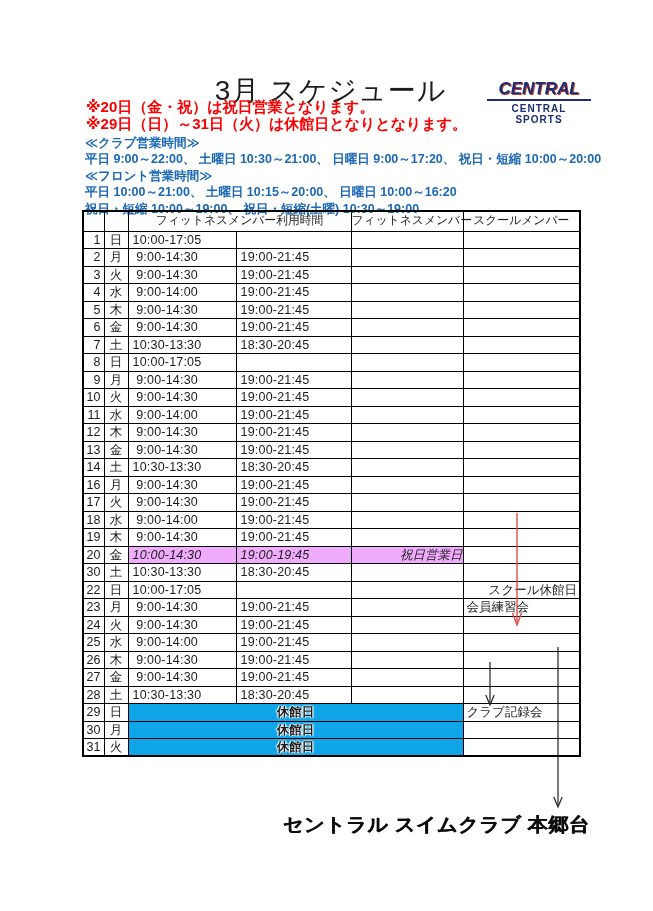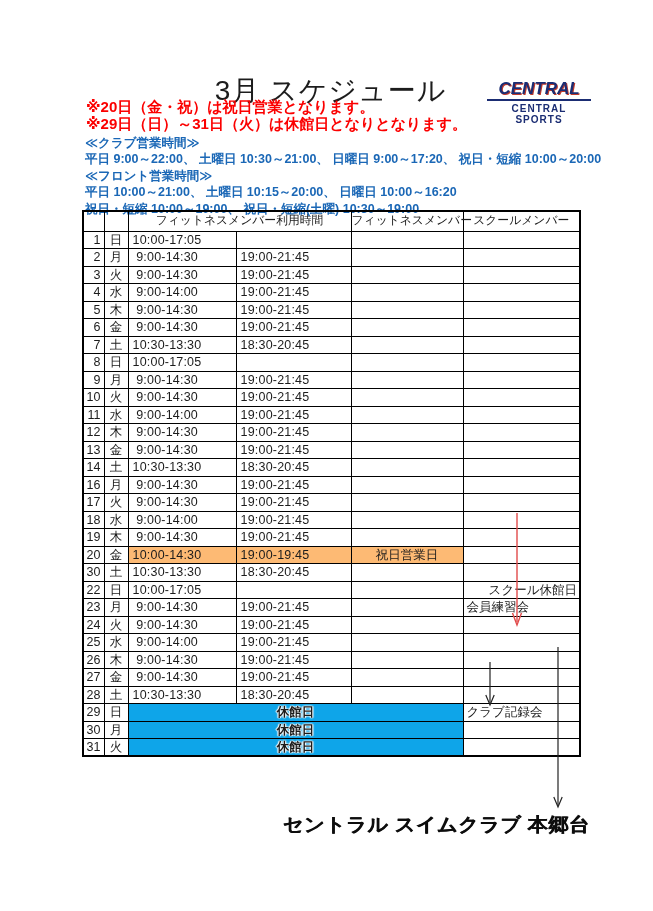--- a/index.html
+++ b/index.html
@@ -26,22 +26,22 @@
   .sched th { height:20px; font-size:11.8px; font-weight:500; text-align:center;
     white-space:nowrap; color:#1c1c1c; }
   .sched td { height:17.5px; padding:0; font-size:12.5px; color:#1c1c1c; line-height:1; }
   .c-day { text-align:right; padding-right:3px !important; }
   .c-wd  { text-align:center; }
   .wd-sun { color:#e05b5b; }
   .wd-sat { color:#58a8dc; }
   .wd-wk  { color:#222; }
   .wd-hol { color:#e03030; }
   .c-time { text-align:left; padding-left:4px !important; white-space:pre; font-size:13.5px; letter-spacing:0.2px; }
-  .c-fit  { text-align:center; white-space:nowrap;margin-top:8px; }
-  .hl { background:#fdba74; }
+  .c-fit  { text-align:right; white-space:nowrap;margin-top:8px; }
+  .hl { background:#f0abfc;font-style:italic; }
   .hl-txt { color:#4fb0dc; font-weight:500; }
   .c-school { text-align:left; padding-left:3px !important; white-space:nowrap; font-size:12.5px; }
   .red-note { color:#f23030; text-align:center; padding-left:0 !important;
     font-size:11px; letter-spacing:-0.5px; }
   .small-right { text-align:right; padding-right:2px !important; font-size:10px; }
   .c-closed { background:#0ea5e9; color:#8b0000; font-weight:bold; text-align:center;
     font-size:12.5px; text-shadow:0 0 2px #fff, 0 0 2px #fff, 1px 0 1px #fff, -1px 0 1px #fff; }
 
   .arrow-layer { position:absolute; left:0; top:0; width:653px; height:911px; pointer-events:none; }
 

